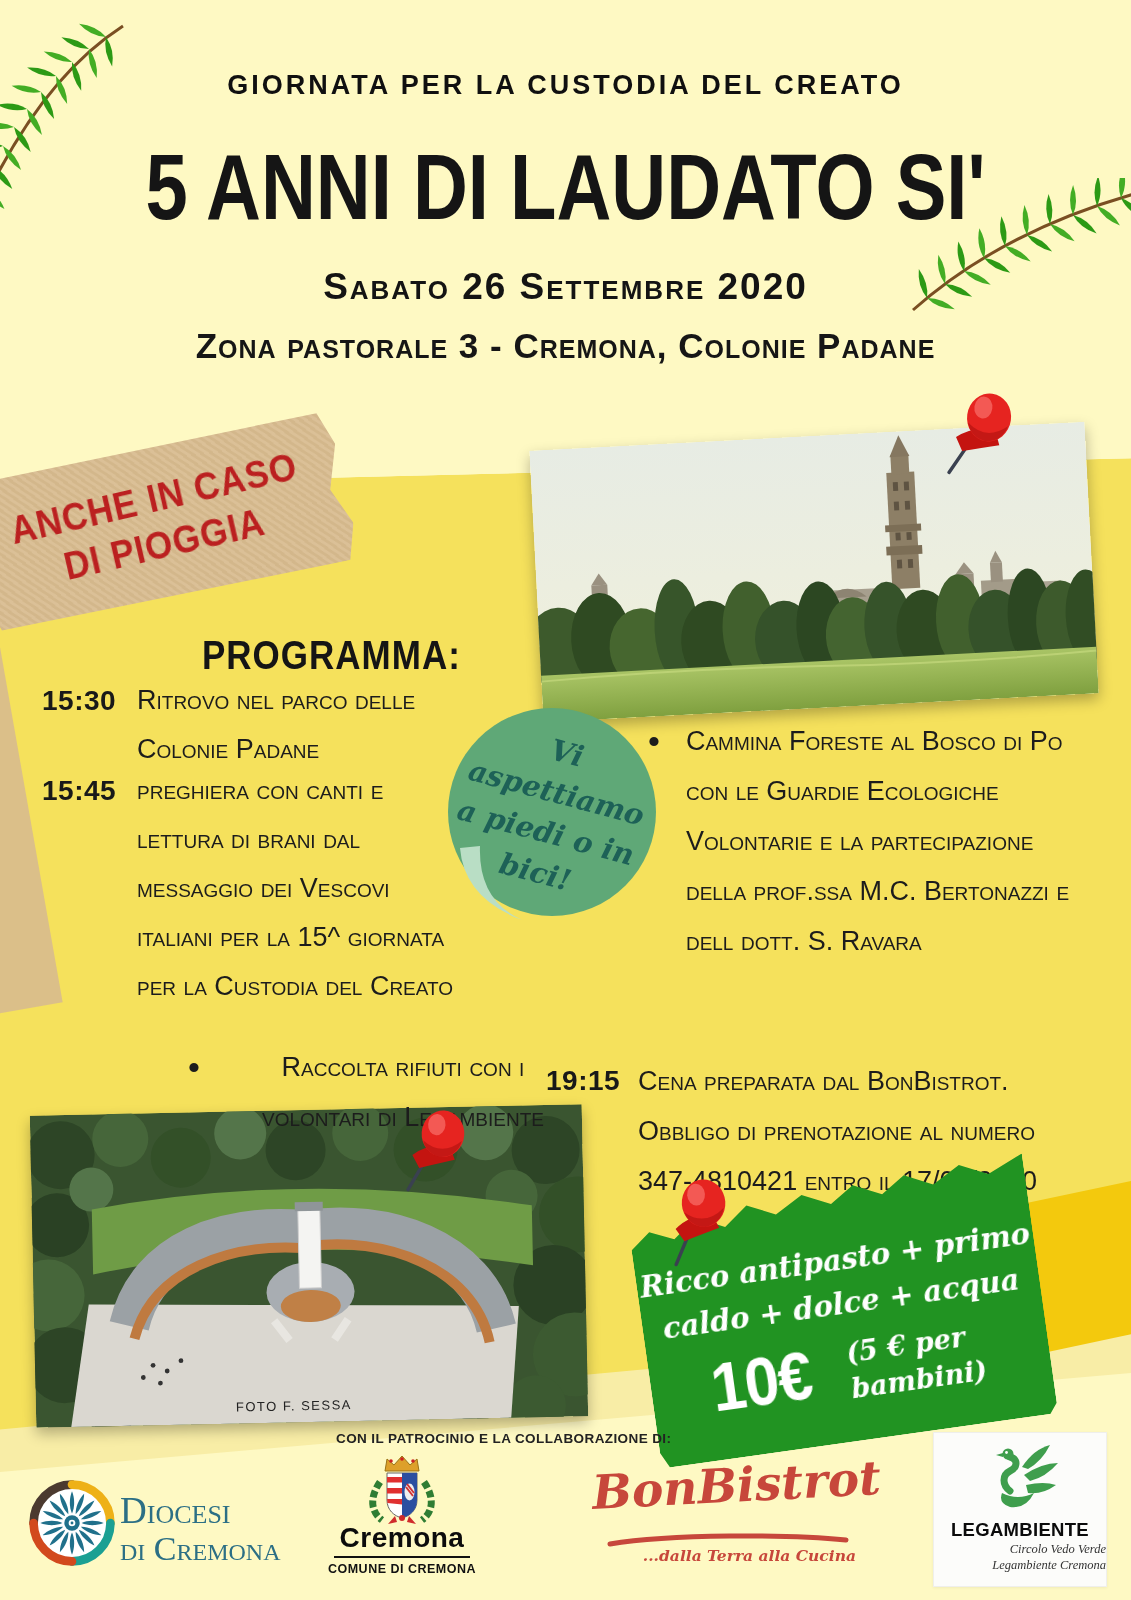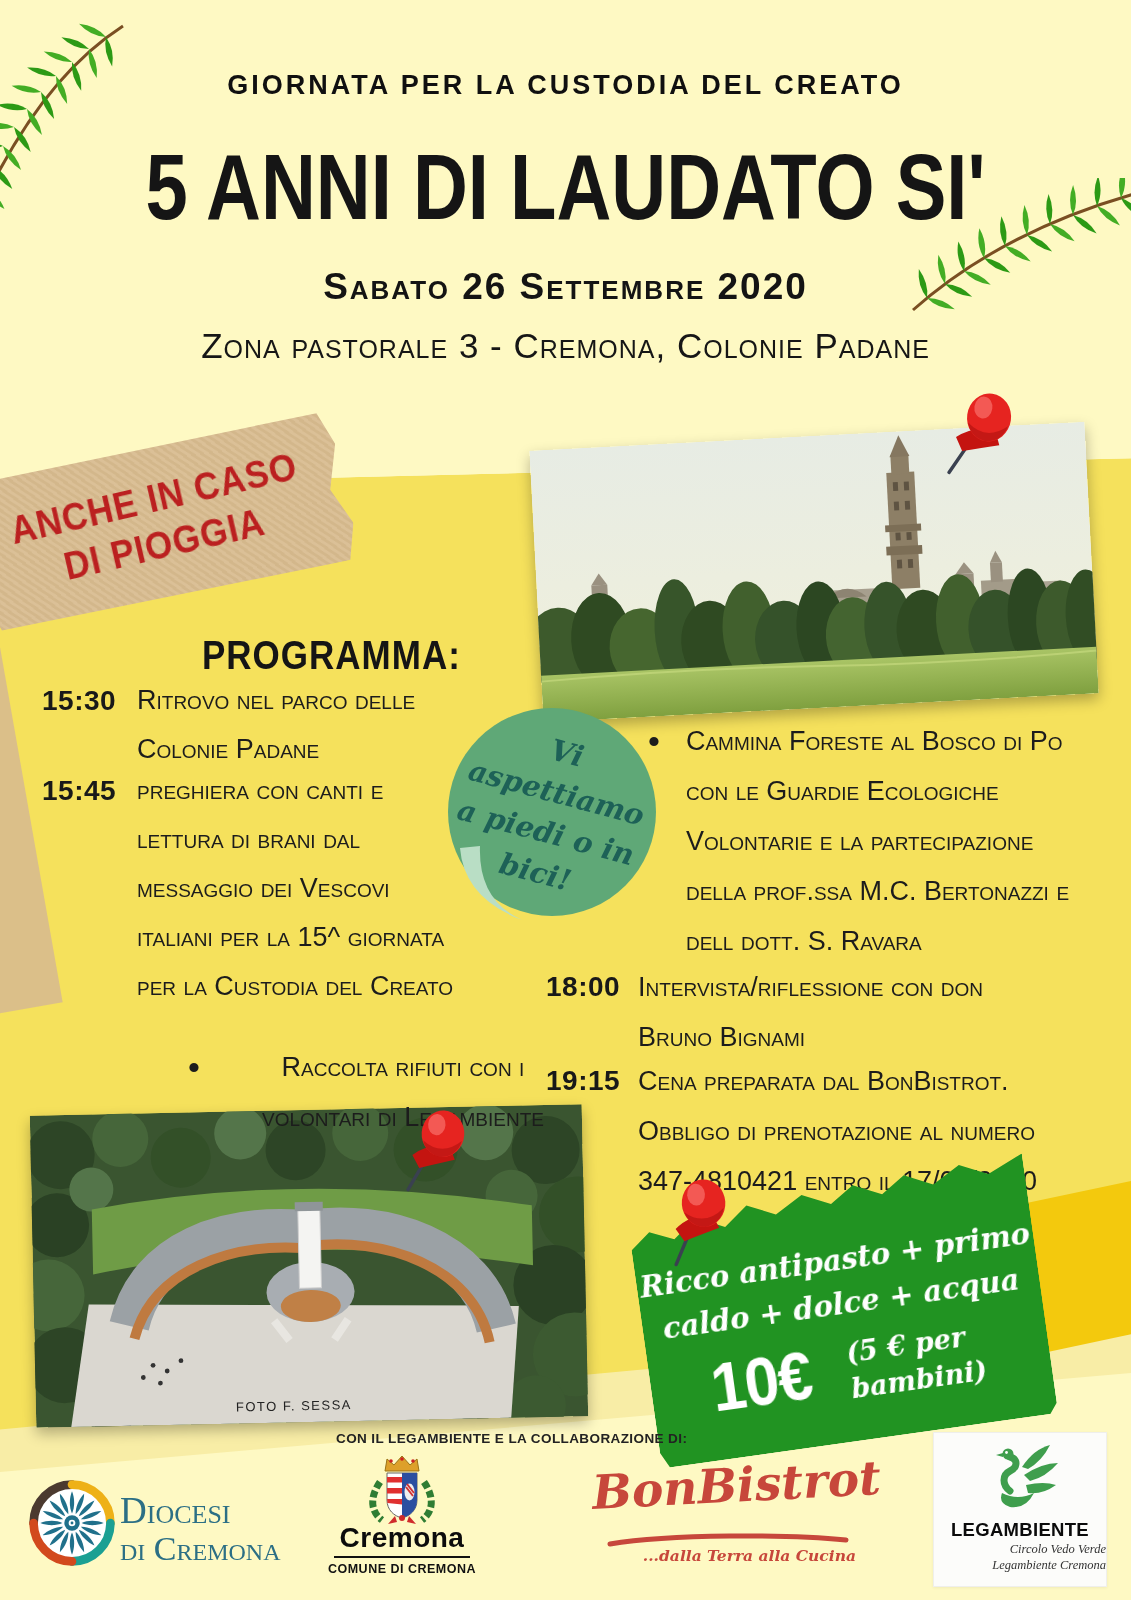--- a/index.html
+++ b/index.html
@@ -6,21 +6,21 @@
   .page{position:relative;width:1131px;height:1600px;margin:0 auto;background:#fef9c3;overflow:hidden;
         font-family:"Liberation Sans",sans-serif;color:var(--text-dark,#1b1b1b);}
   .abs{position:absolute;}
 
   
   .kicker{top:70px;left:0;right:0;text-align:center;font-size:27px;font-weight:700;letter-spacing:3px;color:#101010;z-index:2;}
   .title{top:134px;left:0;right:0;text-align:center;font-size:76px;font-weight:900;letter-spacing:0px;color:#151515;
          transform:scale(1,1.22);transform-origin:center top;z-index:2;}
   .dateline{top:266px;left:0;right:0;text-align:center;font-size:37px;font-weight:700;letter-spacing:2px;
             font-variant:small-caps;color:#141414;z-index:2;}
-  .zoneline{top:326px;left:0;right:0;text-align:center;font-size:35px;font-weight:400;letter-spacing:1px;
+  .zoneline{top:326px;left:0;right:0;text-align:center;font-size:35px;font-weight:700;letter-spacing:1px;
             font-variant:small-caps;color:#161616;z-index:2;}
 
   
   .yellow-main{left:-40px;top:472px;width:1220px;height:950px;background:var(--yellow,#f5e15c);
     transform:rotate(-1.4deg);clip-path:polygon(0 0,100% 0,100% 90.7%,0 99.5%);
     filter:drop-shadow(0 9px 9px rgba(0,0,0,.22));z-index:2;}
   .yellow-pale{left:-20px;top:1352px;width:1180px;height:70px;background:var(--yellow-pale,#f8eda6);
     transform:rotate(-5deg);z-index:1;}
   .yellow-gold{left:955px;top:1186px;width:320px;height:150px;background:var(--yellow-gold,#f3c90d);
     transform:rotate(-12deg);z-index:3;}
@@ -278,25 +278,20 @@
   </div>
 
   <div class="sub-bullet" style="left:648px;top:716px;width:482px">
     <div class="bdot">•</div>
     <div class="ptext">Cammina Foreste al Bosco di Po
 con le Guardie Ecologiche
 Volontarie e la partecipazione
 della prof.ssa M.C. Bertonazzi e
 dell dott. S. Ravara</div>
   </div>
-  <div class="prog-entry rcol" style="left:546px;top:962px;width:500px">
-    <div class="ptime">18:00</div>
-    <div class="ptext"><span>Intervista/riflessione con don
-</span><span class="b">Bruno Bignami</span></div>
-  </div>
   <div class="prog-entry rcol" style="left:546px;top:1056px;width:520px">
     <div class="ptime">19:15</div>
     <div class="ptext"><span class="b">Cena</span><span> preparata dal BonBistrot.
 Obbligo di prenotazione al numero
 </span><span class="b">347-4810421</span><span> entro il 17/09/2020</span></div>
   </div>
 
   <svg class="abs photo aerial" viewBox="0 0 552 312" preserveAspectRatio="none">
     <rect width="552" height="312" fill="#3a5530"></rect>
     <g>
@@ -357,21 +352,21 @@
   <svg class="abs pin" style="left:940px;top:388px" width="75" height="95" viewBox="0 0 70 95">
       <use href="#pin" transform="rotate(8 35 47)"></use>
     </svg>
   <svg class="abs pin" style="left:398px;top:1106px" width="70" height="92" viewBox="0 0 70 95">
       <use href="#pin" transform="rotate(4 35 47)"></use>
     </svg>
   <svg class="abs pin" style="left:660px;top:1176px" width="72" height="94" viewBox="0 0 70 95">
       <use href="#pin" transform="rotate(-4 35 47)"></use>
     </svg>
 
-  <div class="abs patronage">CON IL LEGAMBIENTE E LA COLLABORAZIONE DI:</div>
+  <div class="abs patronage">CON IL PATROCINIO E LA COLLABORAZIONE DI:</div>
 
   <svg class="abs" style="left:24px;top:1468px;z-index:7" width="96" height="110" viewBox="0 0 100 112">
     <circle cx="50" cy="56" r="40" fill="#ffffff"></circle>
     <g fill="none" stroke-width="9" stroke-linecap="round">
       <path d="M10,56 A40,40 0 0 1 50,16" stroke="#4b3a2f"></path>
       <path d="M50,16 A40,40 0 0 1 90,56" stroke="#eeb117"></path>
       <path d="M90,56 A40,40 0 0 1 50,96" stroke="#1ba093"></path>
       <path d="M50,96 A40,40 0 0 1 10,56" stroke="#d2491d"></path>
     </g>
     <g transform="translate(50,56)" fill="#20708b">

